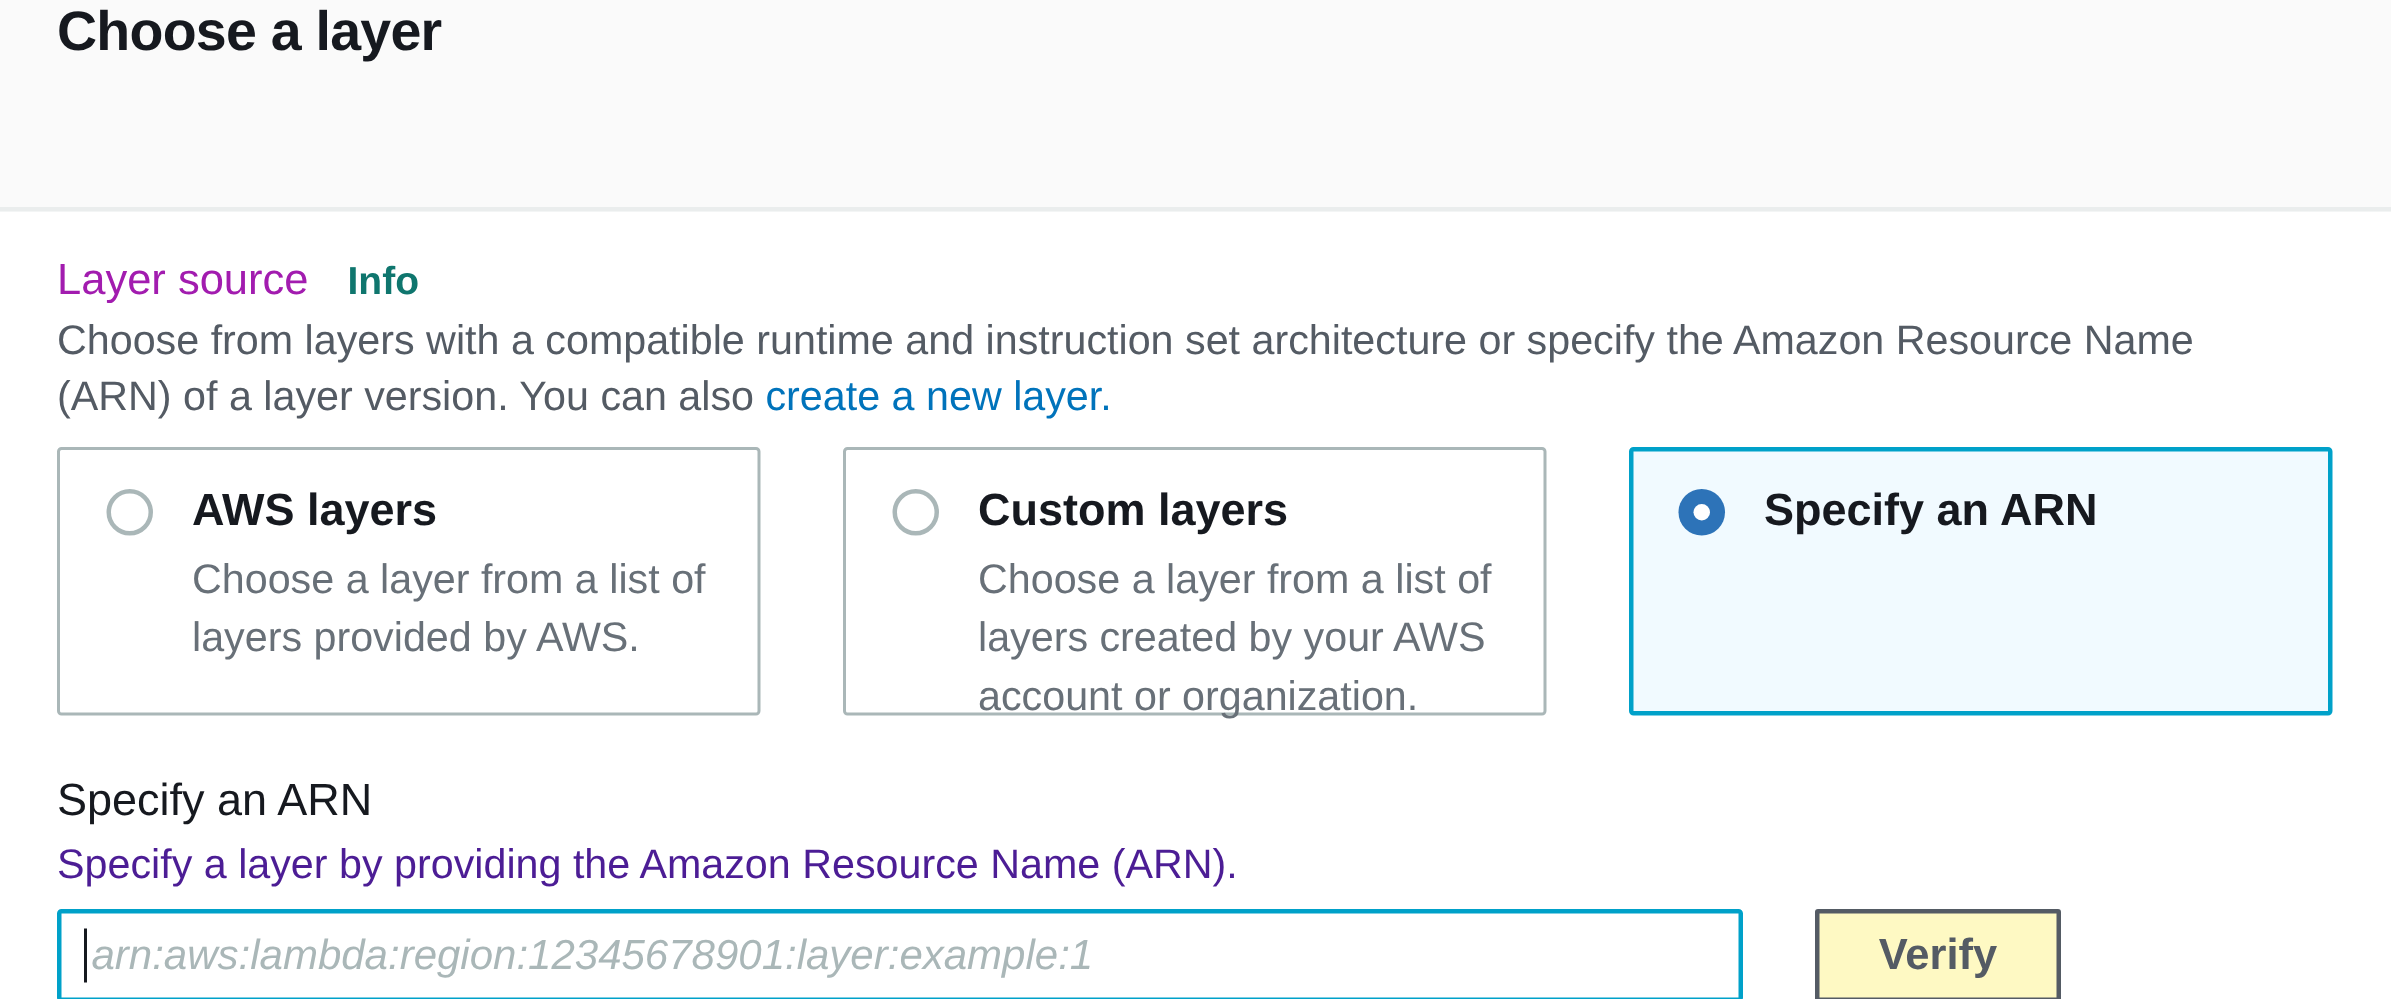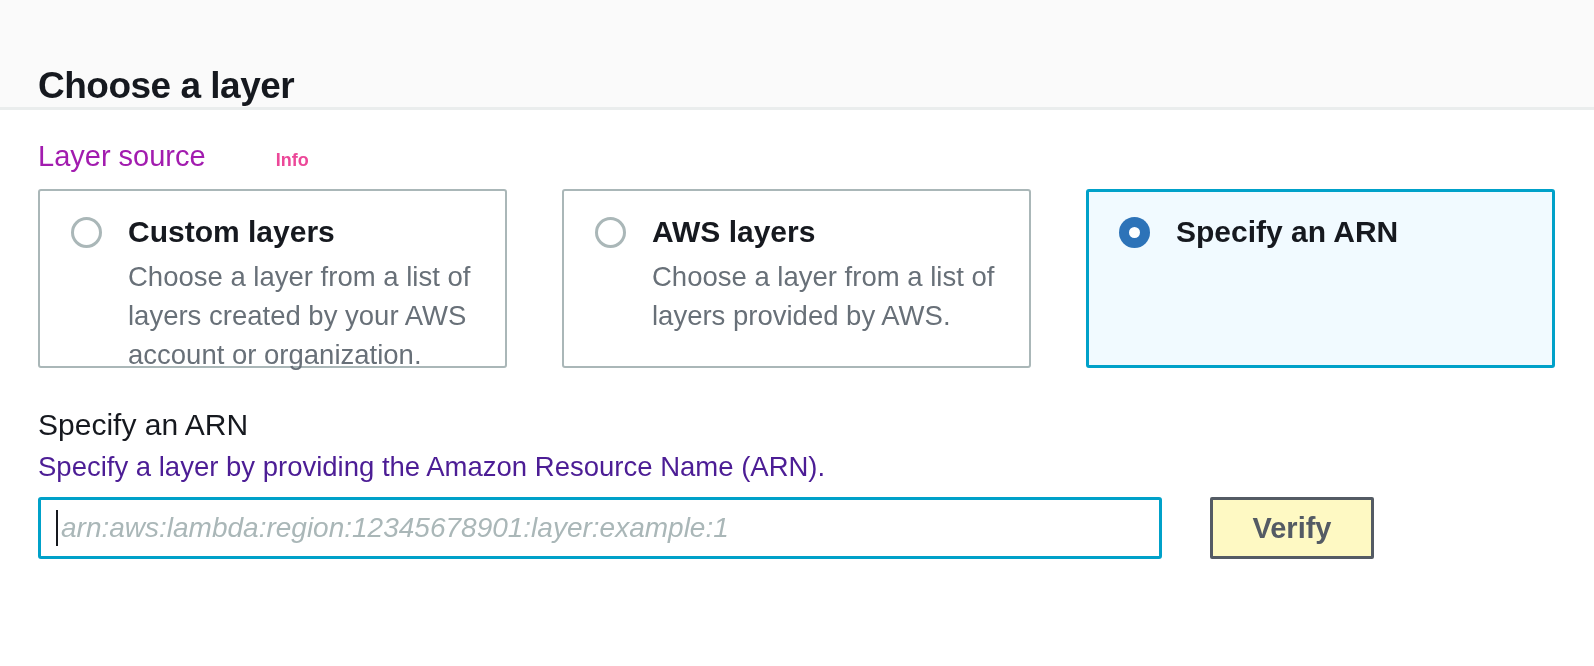--- a/index.html
+++ b/index.html
@@ -5,43 +5,43 @@
   * { margin: 0; padding: 0; box-sizing: border-box; }
   html, body {
     width: 1594px; height: 666px;
     background: #ffffff;
     font-family: "Liberation Sans", sans-serif;
     color: #16191f;
     overflow: hidden;
   }
   
   .panel-header {
-    height: 110px;
+    height: 141px;
     background: #fafafa;
     border-bottom: 3px solid #eaeded;
-    display: flex; align-items: flex-end;
+    display: flex; align-items: flex-start;
     padding-left: 38px;
   }
   .panel-title {
     font-size: 37px;
     font-weight: 700;
     color: #16191f;
     letter-spacing: -0.5px;
   }
   
   .main { padding: 0 39px 0 38px; }
 
   .label-row {
     margin-top: 30px;
     display: flex; align-items: baseline; gap: 26px;
   }
   .field-label { font-size: 29px; color: #a21caf; }
   .info-link {
-    font-size: 18px; font-weight: 700; color: #ec4899;
-    text-decoration: none; cursor: pointer; margin-left: 44px;
+    font-size: 26px; font-weight: 700; color: #0f766e;
+    text-decoration: none; cursor: pointer;
   }
   .section-desc {
     margin-top: 4px;
     font-size: 27.5px; line-height: 37px;
     color: #545b64;
     max-width: 1450px;
   }
   .inline-link { color: #0073bb; text-decoration: none; cursor: pointer; }
 
   
@@ -145,36 +145,37 @@
   <h1 class="panel-title">Choose a layer</h1>
 </div>
 
 <div class="main">
 
   <div class="label-row">
     <span class="field-label">Layer source</span>
     <a class="info-link" href="#">Info</a>
   </div>
 
+  <p class="section-desc"><span>Choose from layers with a compatible runtime and instruction set architecture or specify the Amazon Resource Name (ARN) of a layer version. You can also </span><a class="inline-link" href="#">create a new layer.</a></p>
 
   <div class="cards-row">
+
+    <div class="card">
+      <span class="radio"></span>
+      <div class="card-text">
+        <div class="card-title">AWS layers</div>
+        <div class="card-desc">Choose a layer from a list of layers provided by AWS.</div>
+      </div>
+    </div>
 
     <div class="card">
       <span class="radio"></span>
       <div class="card-text">
         <div class="card-title">Custom layers</div>
         <div class="card-desc">Choose a layer from a list of layers created by your AWS account or organization.</div>
-      </div>
-    </div>
-
-    <div class="card">
-      <span class="radio"></span>
-      <div class="card-text">
-        <div class="card-title">AWS layers</div>
-        <div class="card-desc">Choose a layer from a list of layers provided by AWS.</div>
       </div>
     </div>
 
     <div class="card selected">
       <span class="radio checked">
           <span class="radio-dot"></span>
         </span>
       <div class="card-text">
         <div class="card-title">Specify an ARN</div>
       </div>

